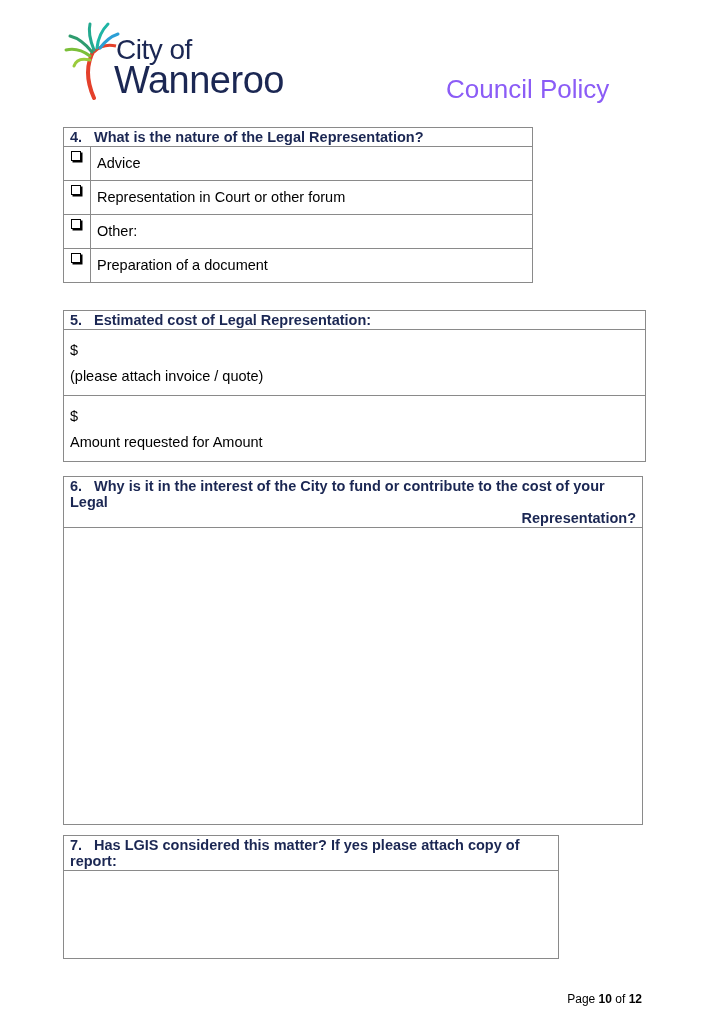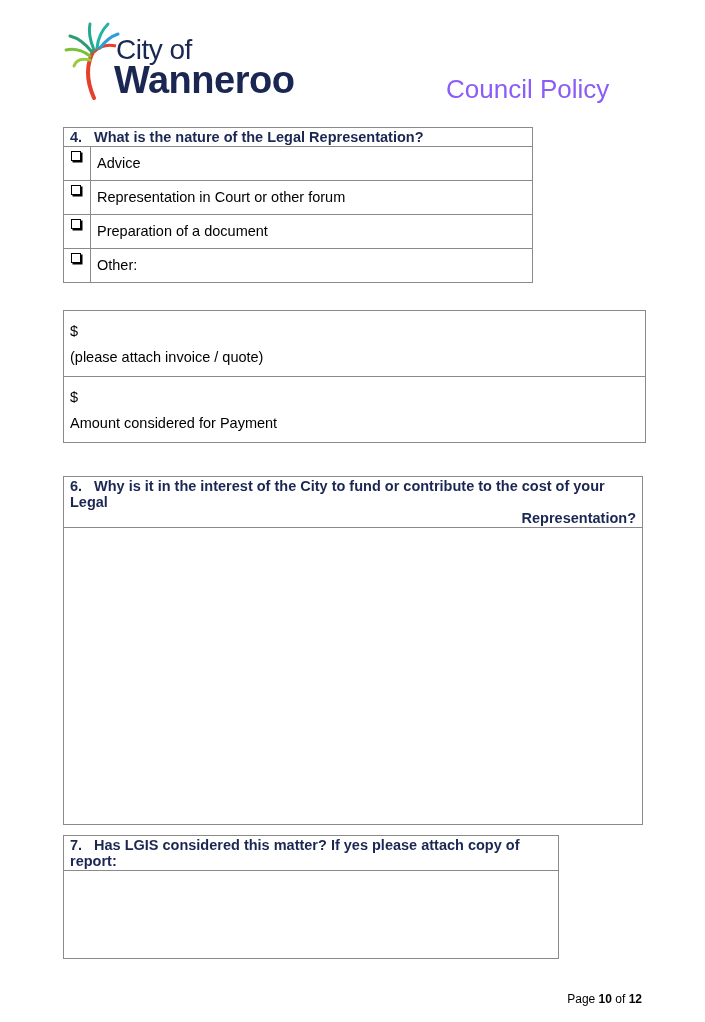--- a/index.html
+++ b/index.html
@@ -3,21 +3,21 @@
   <meta charset="utf-8">
   <style>
     html, body { margin: 0; padding: 0; background: #ffffff; }
     body {
       width: 705px; height: 1022px; position: relative; overflow: hidden;
       font-family: "Liberation Sans", sans-serif; color: #000;
     }
     .logo { position: absolute; left: 64px; top: 18px; width: 230px; height: 85px; }
     .logo svg { position: absolute; left: 0; top: 2px; }
     .logo-city { position: absolute; left: 52px; top: 16px; font-size: 28px; color: #1b2753; letter-spacing: -0.5px; }
-    .logo-name { position: absolute; left: 50px; top: 43px; font-size: 38px; font-weight: bold; color: #1b2753; letter-spacing: -0.5px; line-height: 1; }
+    .logo-name { position: absolute; left: 50px; top: 43px; font-size: 38px; font-weight: normal; color: #1b2753; letter-spacing: -0.5px; line-height: 1; }
     .doc-title { position: absolute; left: 446px; top: 74px; font-size: 26px; color: #8b5cf6; }
 
     table.form { position: absolute; border-collapse: collapse; font-size: 14.5px; }
     table.form td { border: 1.5px solid #8a8a8a; padding: 0; vertical-align: top; }
     .hdr { font-weight: bold; color: #1b2753; font-size: 14.5px; padding: 1px 6px 1px 6px !important; line-height: 16px; }
     .hdr .num { display: inline-block; width: 24px; }
     .hdr .indent { padding-left: 24px; display: block; text-align: right; }
 
     #q4 { left: 63px; top: 127px; width: 470px; }
     #q4 .cb-cell { width: 26px; height: 33px; position: relative; }
@@ -75,43 +75,48 @@
   <tr>
     <td class="cb-cell">
           <span class="checkbox"></span>
         </td>
     <td class="opt-cell">Representation in Court or other forum</td>
   </tr>
   <tr>
     <td class="cb-cell">
           <span class="checkbox"></span>
         </td>
-    <td class="opt-cell">Preparation of a document</td>
+    <td class="opt-cell">Other:</td>
   </tr>
   <tr>
     <td class="cb-cell">
           <span class="checkbox"></span>
         </td>
-    <td class="opt-cell">Other:</td>
+    <td class="opt-cell">Preparation of a document</td>
   </tr>
 </tbody>
   </table>
 
 <table class="form" id="q5">
   <tbody>
+      <tr>
+    <td class="hdr">
+      <span class="num">5.</span><span>Estimated cost of Legal Representation:</span>
+    </td>
+  </tr>
   <tr>
     <td class="val">
       <div>$</div>
       <div>(please attach invoice / quote)</div>
     </td>
   </tr>
   <tr>
     <td class="val">
       <div>$</div>
-      <div>Amount considered for Payment</div>
+      <div>Amount requested for Amount</div>
     </td>
   </tr>
 </tbody>
   </table>
 
 <table class="form" id="q6">
   <tbody>
       <tr>
     <td class="hdr">
       <span class="num">6.</span><span>Why is it in the interest of the City to fund or contribute to the cost of your Legal</span>

